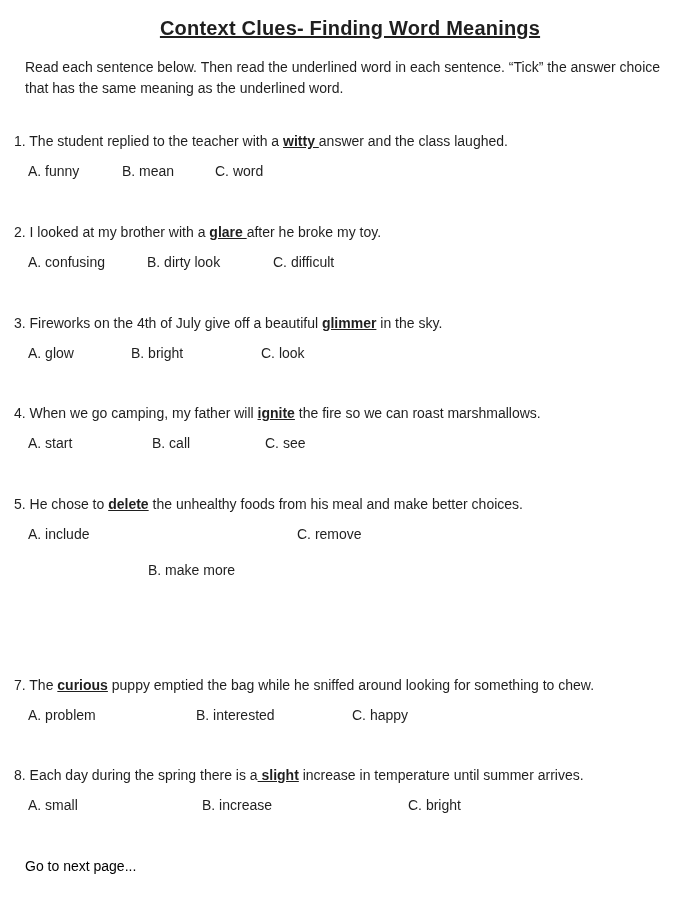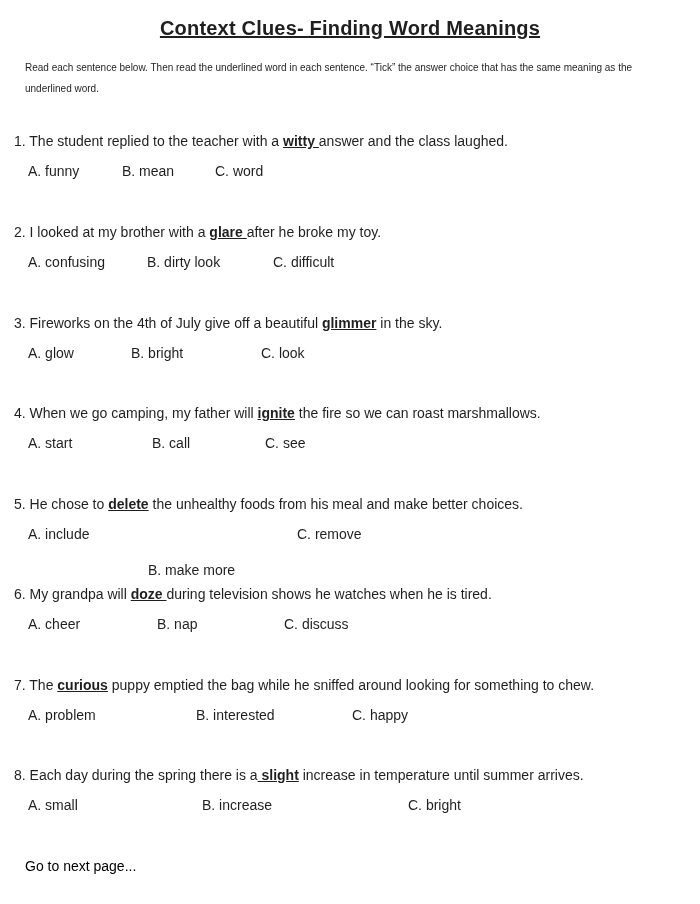--- a/index.html
+++ b/index.html
@@ -27,21 +27,21 @@
     font-weight: bold;
     text-decoration: underline;
     letter-spacing: 0.2px;
   }
   .instructions {
     position: absolute;
     top: 57px;
     left: 25px;
     width: 642px;
     margin: 0;
-    font-size: 10px;
+    font-size: 14px;
     line-height: 21px;
   }
   .question {
     position: absolute;
     left: 0;
     width: 700px;
   }
   .qtext {
     margin: 0;
     padding-left: 14px;
@@ -138,28 +138,20 @@
 
   <div class="question q5">
     <p class="qtext"><span>5. He chose to </span><span class="kw">delete</span><span> the unhealthy foods from his meal and make better choices.</span></p>
     <div class="opts">
       <span class="opt opt-a">A. include</span>
       <span class="opt opt-b">B. make more</span>
       <span class="opt opt-c">C. remove</span>
     </div>
   </div>
 
-  <div class="question q6">
-    <p class="qtext"><span>6. My grandpa will </span><span class="kw">doze </span><span>during television shows he watches when he is tired.</span></p>
-    <div class="opts">
-      <span class="opt opt-a">A. cheer</span>
-      <span class="opt opt-b">B. nap</span>
-      <span class="opt opt-c">C. discuss</span>
-    </div>
-  </div>
 
   <div class="question q7">
     <p class="qtext"><span>7. The </span><span class="kw">curious</span><span> puppy emptied the bag while he sniffed around looking for something to chew.</span></p>
     <div class="opts">
       <span class="opt opt-a">A. problem</span>
       <span class="opt opt-b">B. interested</span>
       <span class="opt opt-c">C. happy</span>
     </div>
   </div>
 

